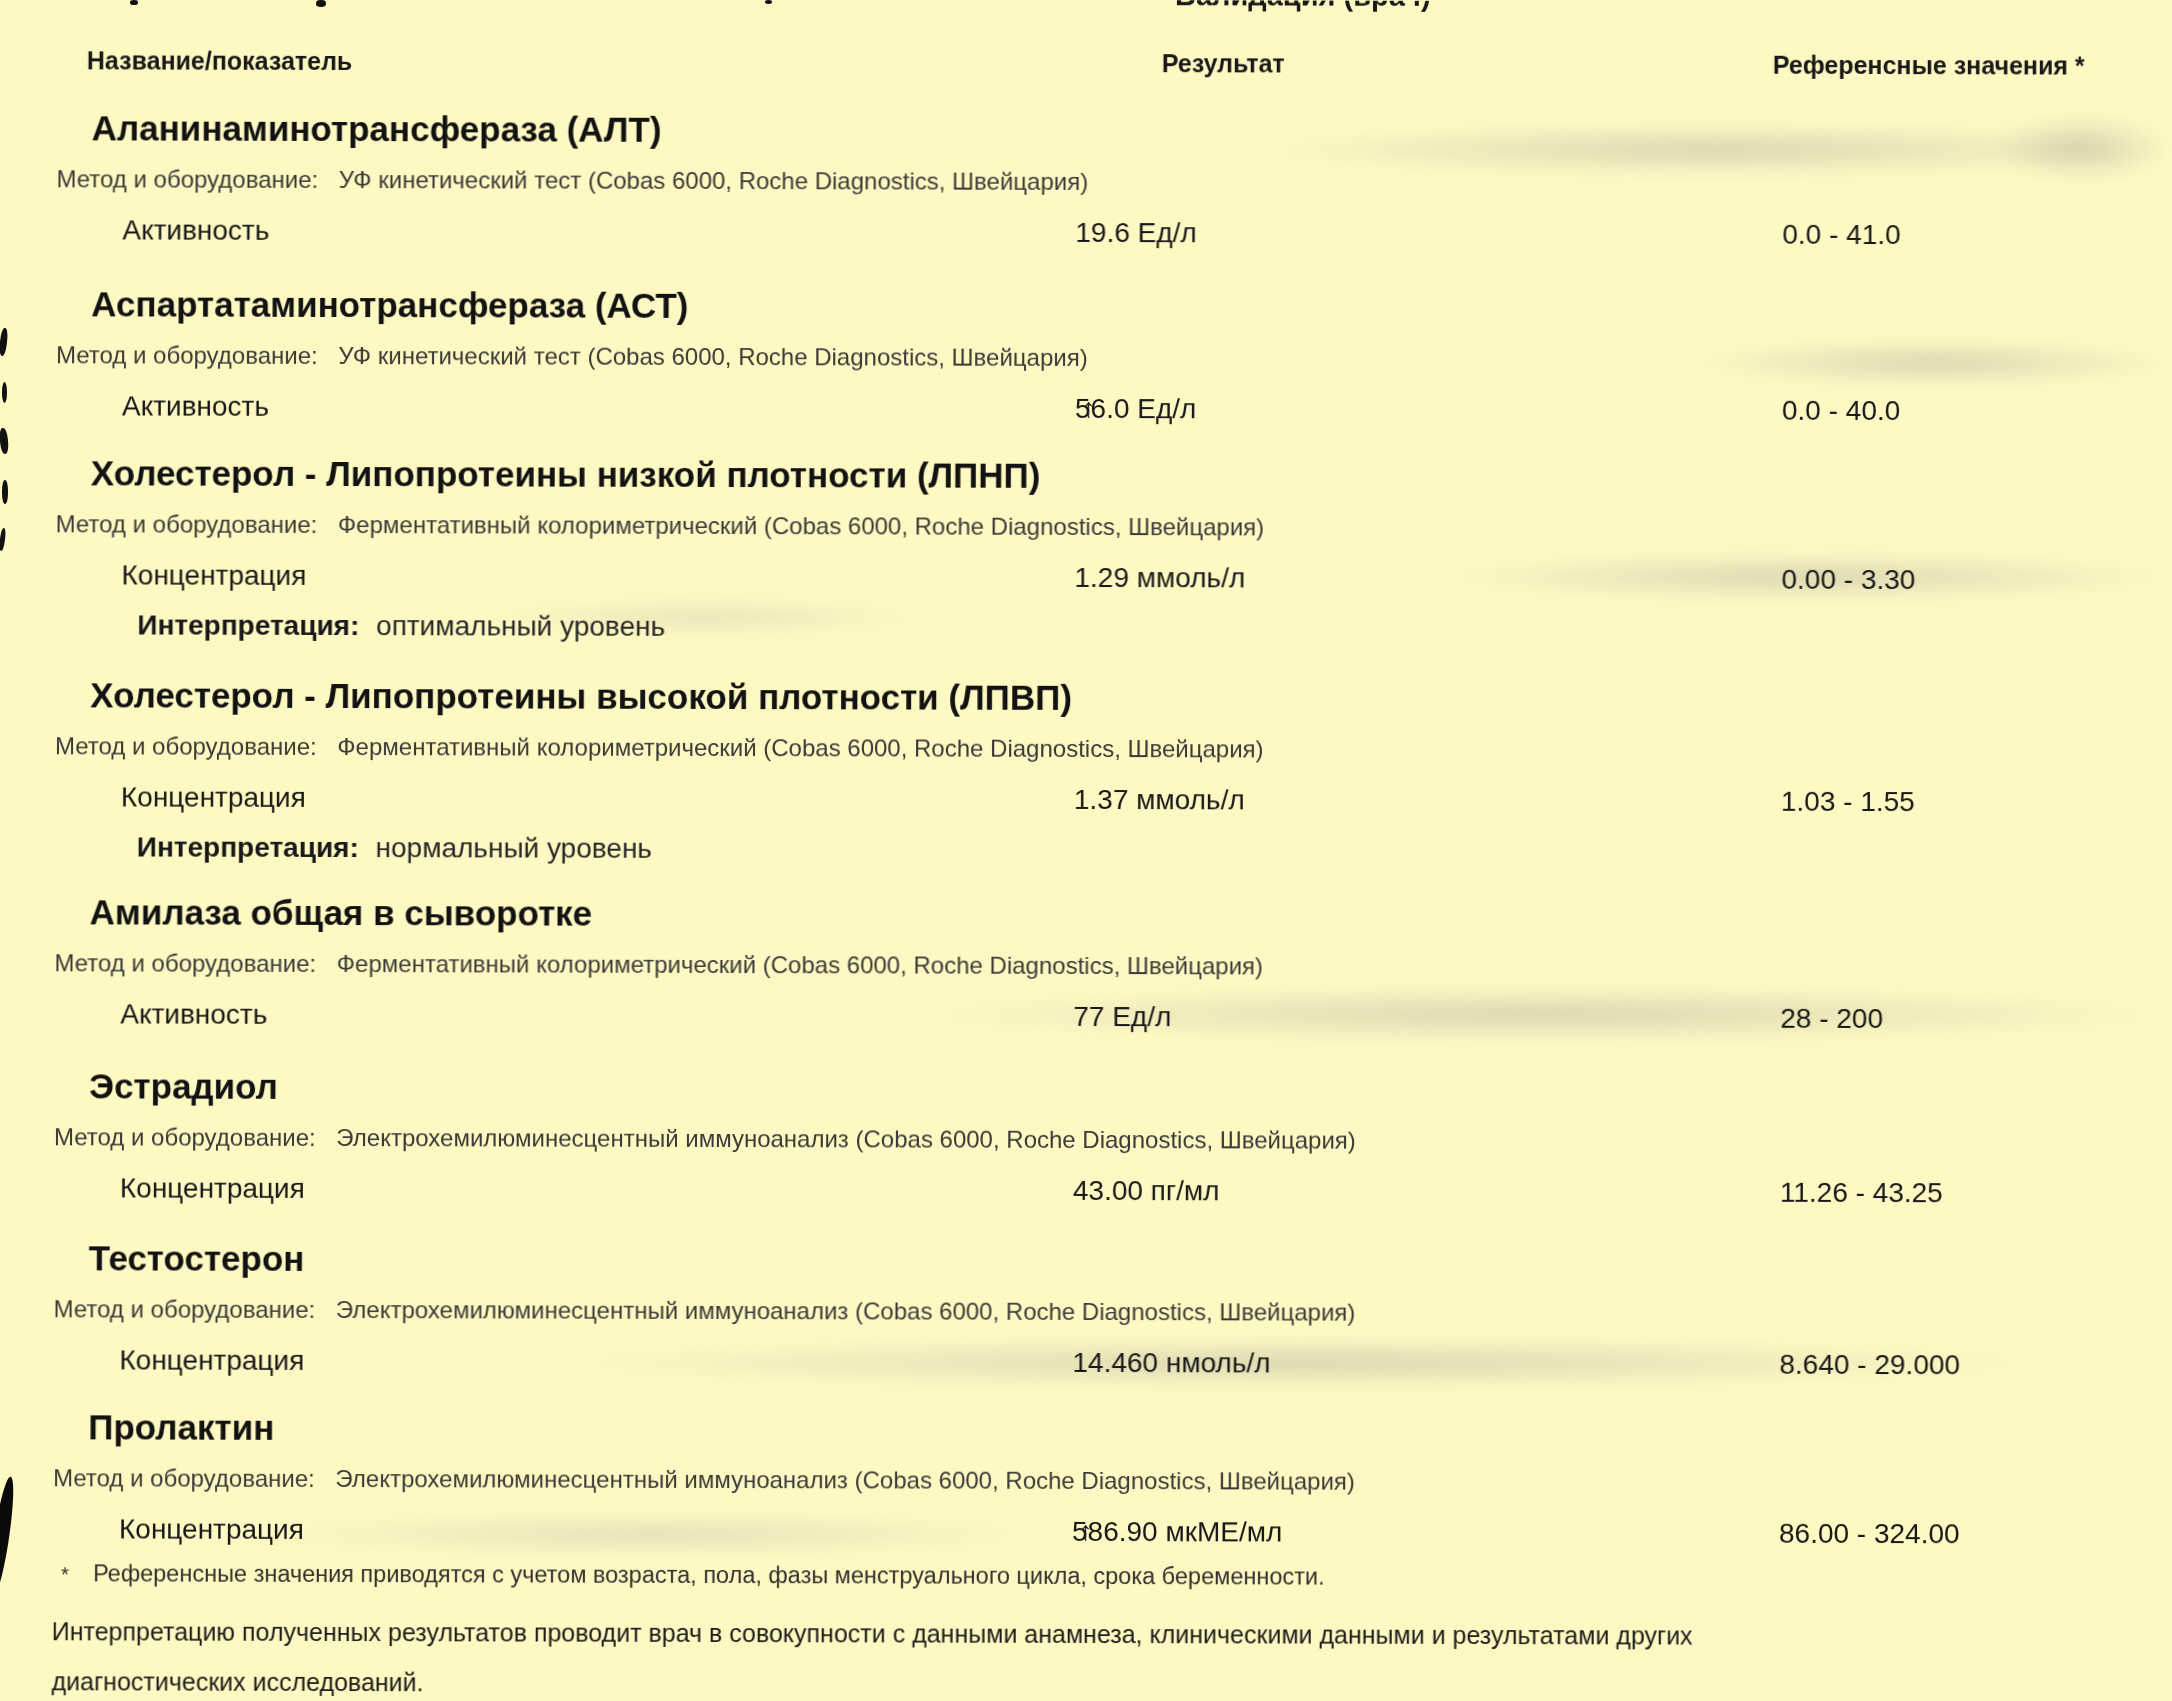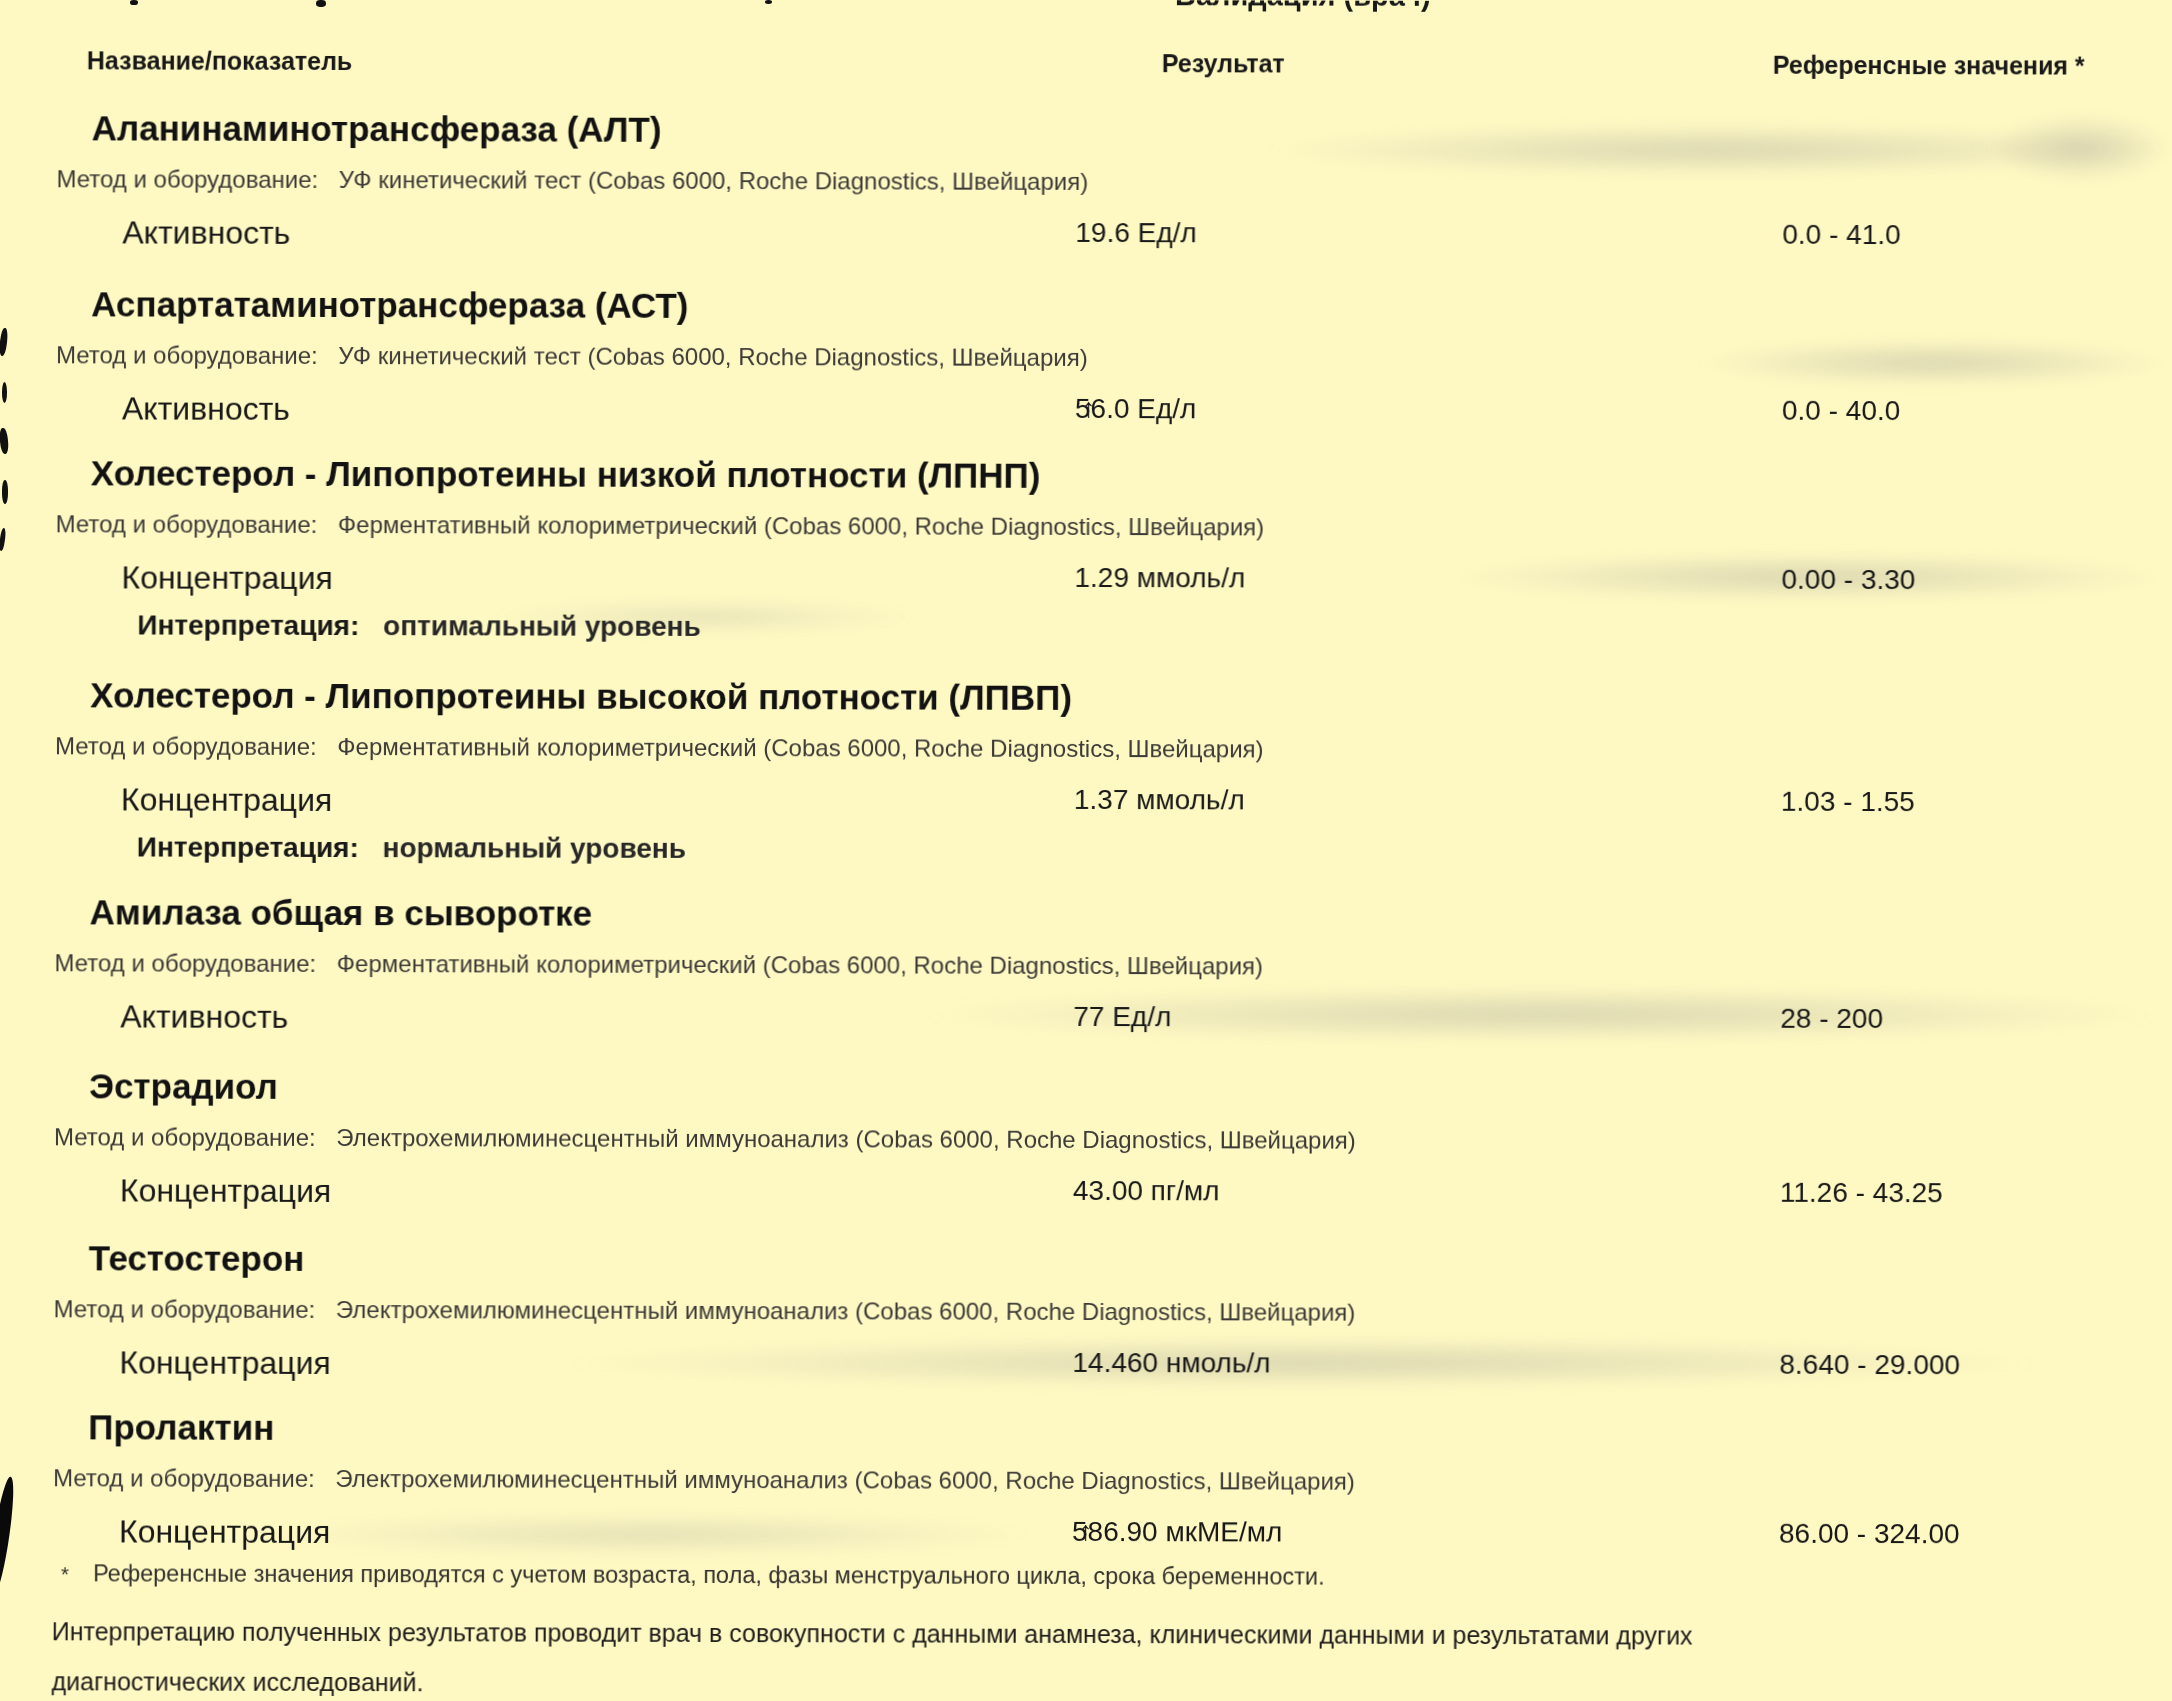--- a/index.html
+++ b/index.html
@@ -17,27 +17,27 @@
   .ch-name{left:87px;}
   .ch-result{left:1162px;}
   .ch-ref{left:1773px;}
 
   
   .sec{position:absolute;left:0;width:2173px;height:174px;}
   .sec .title{position:absolute;left:92px;top:0;margin:0;font-size:35px;font-weight:700;white-space:nowrap;color:#161616;}
   .sec .method{position:absolute;left:57px;top:57px;font-size:24px;white-space:nowrap;color:#3f3d3a;}
   .sec .method .mtext{margin-left:14px;}
   .sec .row{position:absolute;left:0;top:106px;width:2173px;height:38px;}
-  .sec .rlabel{position:absolute;left:123px;font-size:32px;white-space:nowrap;}
+  .sec .rlabel{position:absolute;left:123px;font-size:28px;white-space:nowrap;}
   .sec .flag{position:absolute;left:1083px;font-size:27px;}
   .sec .rvalue{position:absolute;left:1076px;font-size:28px;white-space:nowrap;}
   .sec .rref{position:absolute;left:1783px;font-size:28px;white-space:nowrap;text-align:center;}
   .sec .interp{position:absolute;left:139px;top:156px;font-size:28px;white-space:nowrap;}
   .sec .ilabel{font-weight:700;}
-  .sec .ivalue{margin-left:16px;color:#2a2a2a;font-weight:bold;}
+  .sec .ivalue{margin-left:9px;color:#2a2a2a;}
 
   
   .footnote{position:absolute;left:65px;top:1563px;font-size:23.5px;color:#35332f;white-space:nowrap;}
   .footnote .star{margin-right:24px;font-size:21px;}
   .disclaimer{position:absolute;left:56px;top:1609px;width:1651px;font-size:25px;line-height:2.0;color:#242220;}
 
   
   .smudge{position:absolute;background:radial-gradient(ellipse at 50% 50%, rgba(165,160,150,0.38), rgba(165,160,150,0) 70%);
           filter:blur(6px);border-radius:50%;}
   .s1{left:1260px;top:123px;width:913px;height:54px;}

